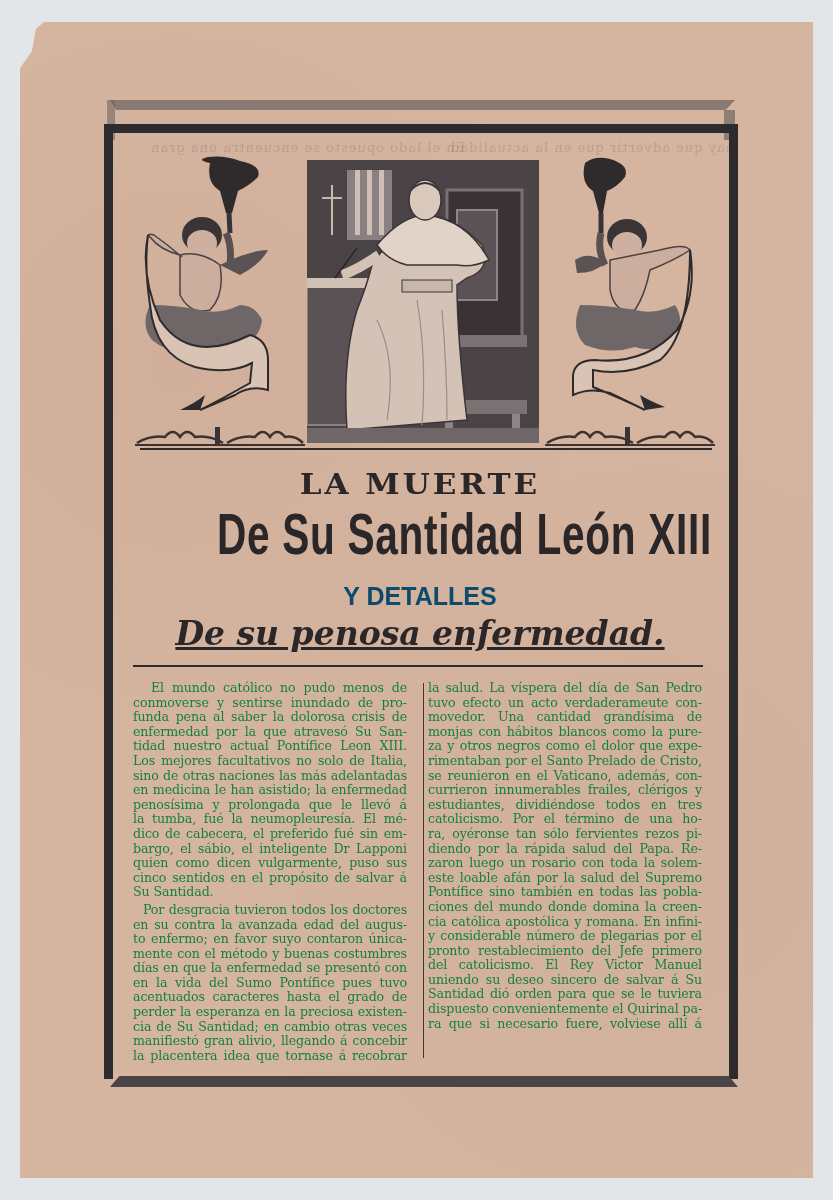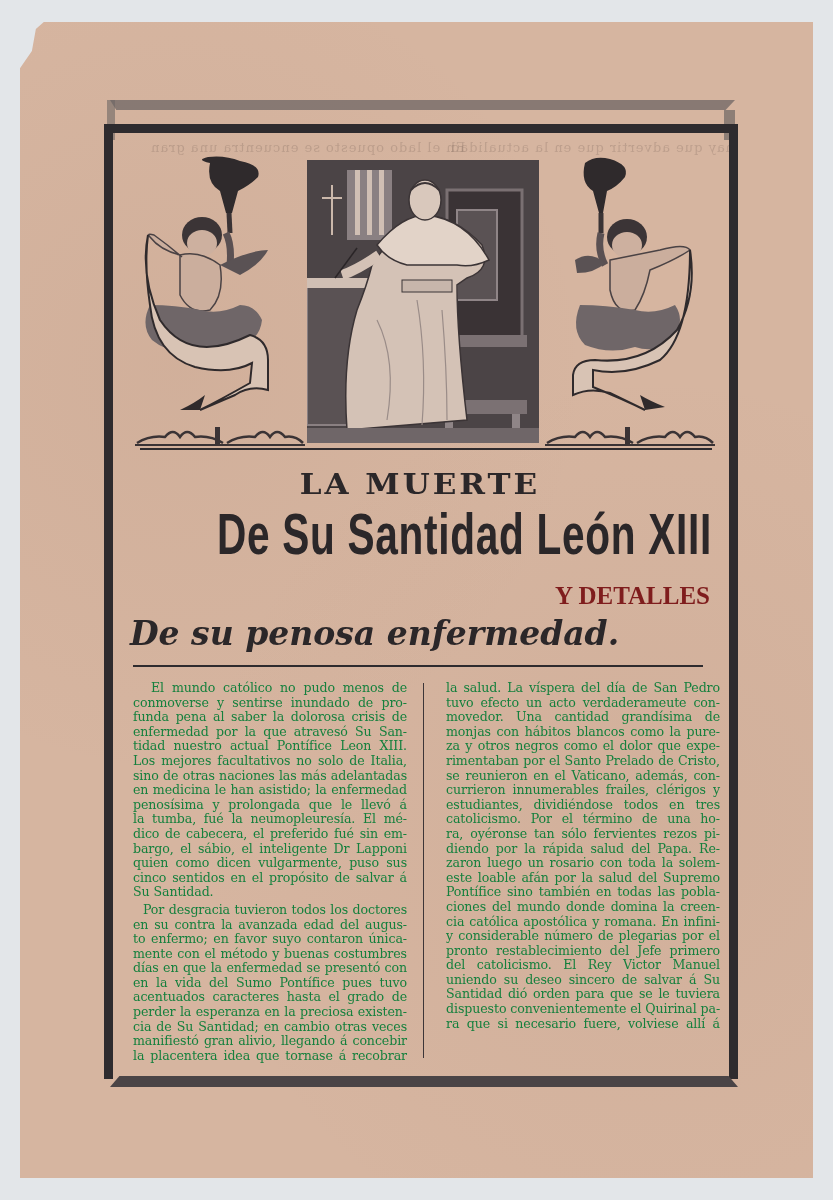--- a/index.html
+++ b/index.html
@@ -66,37 +66,38 @@
     font-family:"DejaVu Serif", serif; font-weight:bold; font-size:31px;
     letter-spacing:3px; color:#2b2729; transform:scaleY(0.9);
   }
   .heading-2 {
     position:absolute; left:130px; width:580px; top:500px; text-align:center;
     font-family:"Liberation Sans", sans-serif; font-weight:bold; font-size:58px;
     color:#2b2729; transform:scaleX(0.7); transform-origin:center; letter-spacing:1px;
     white-space:nowrap;
   }
   .heading-3 {
-    position:absolute; left:130px; width:580px; top:582px; text-align:right;
-    font-family:Liberation Serif, serif; font-weight:bold; font-size:25px;
-    color:#7f1d1d;
+    position:absolute; left:130px; width:580px; top:582px; text-align:center;
+    font-family:Liberation Sans, sans-serif; font-weight:bold; font-size:25px;
+    color:#0c4a6e;
   }
   .heading-4 {
-    position:absolute; left:130px; width:580px; top:614px; 
+    position:absolute; left:130px; width:580px; top:614px; text-align:center;
     font-family:"DejaVu Serif", serif; font-weight:bold; font-style:italic; font-size:33px;
     color:#2b2729;
+    text-decoration:underline;
   }
   .column {
     position:absolute; top:681px; font-family:"DejaVu Serif", serif;
     font-size:12.6px; line-height:14.6px; color:#15803d; text-align:justify;
     letter-spacing:-0.1px;
   }
   .column p { margin:0; }
   .col-left { left:133px; width:274px; }
-  .col-right { left:446px; width:274px; }
+  .col-right { left:428px; width:274px; }
   .col-divider {
     position:absolute; left:423px; top:683px; width:1px; height:375px; background:#3d3638;
   }
   .line { display:block; text-align:justify; text-align-last:justify; white-space:nowrap; }
   .line.last { text-align-last:left; }
 </style>
 </head>
 <body>
 
 <div class="paper"></div>

